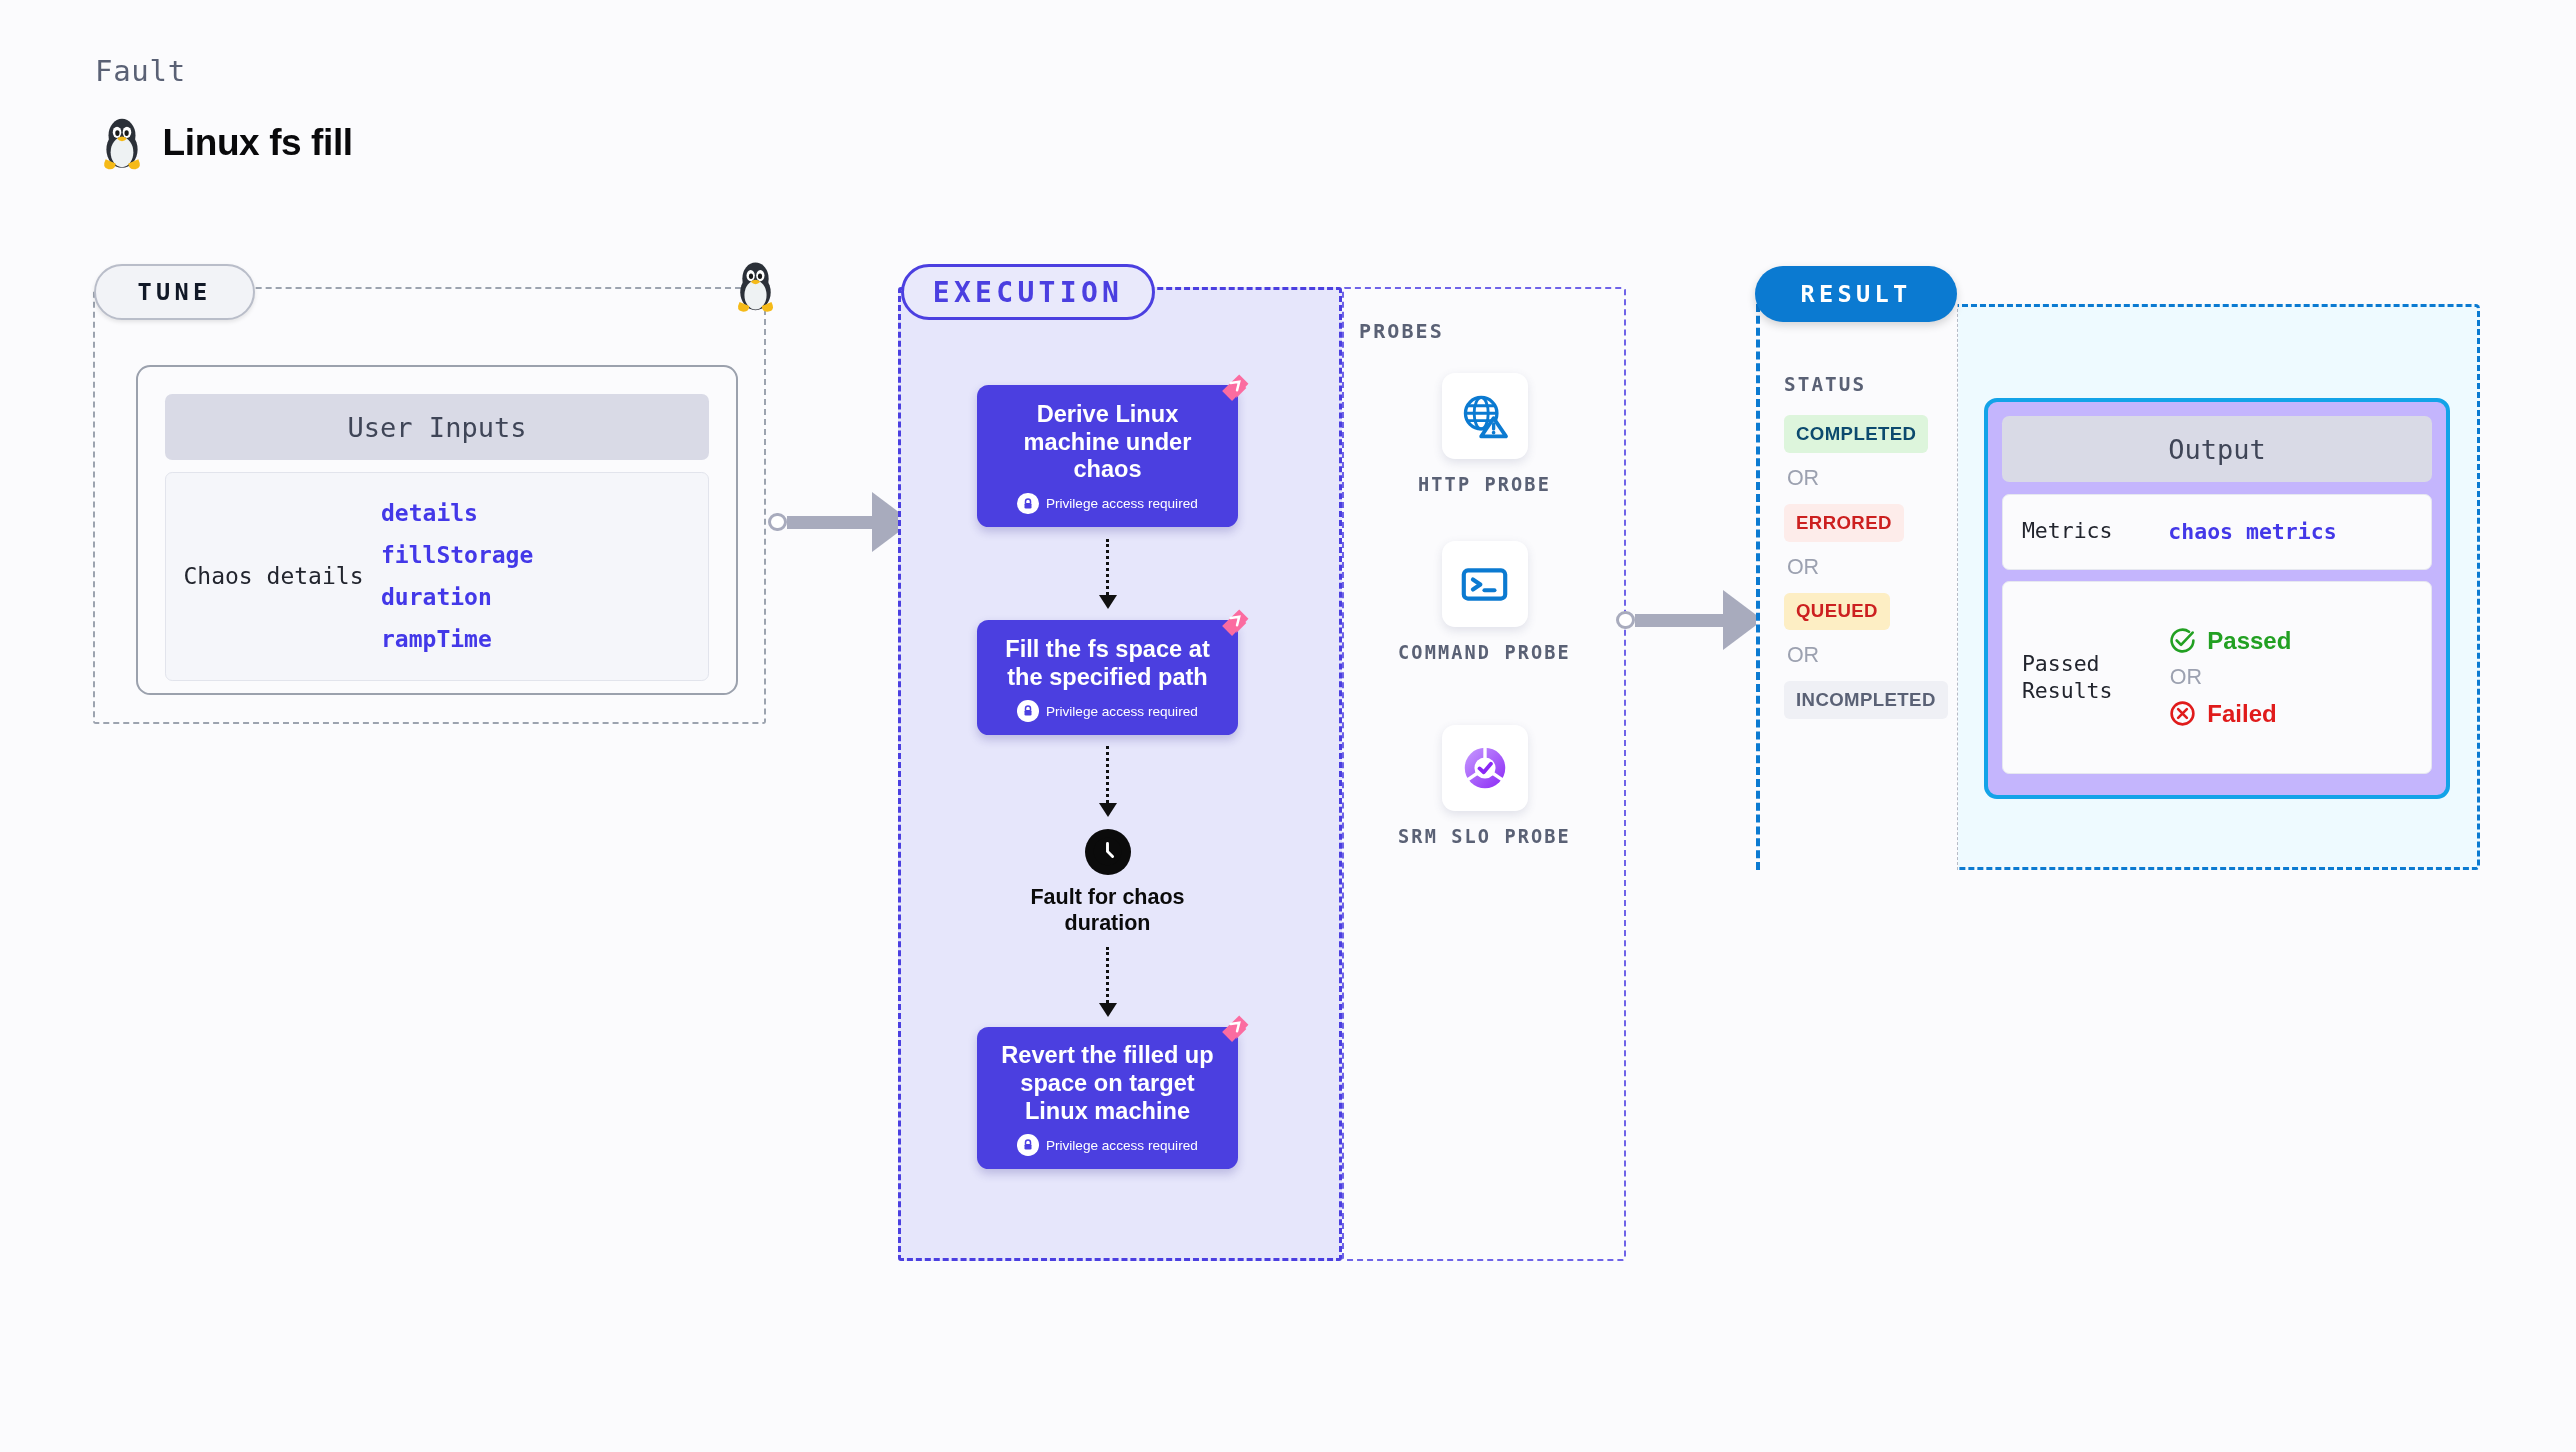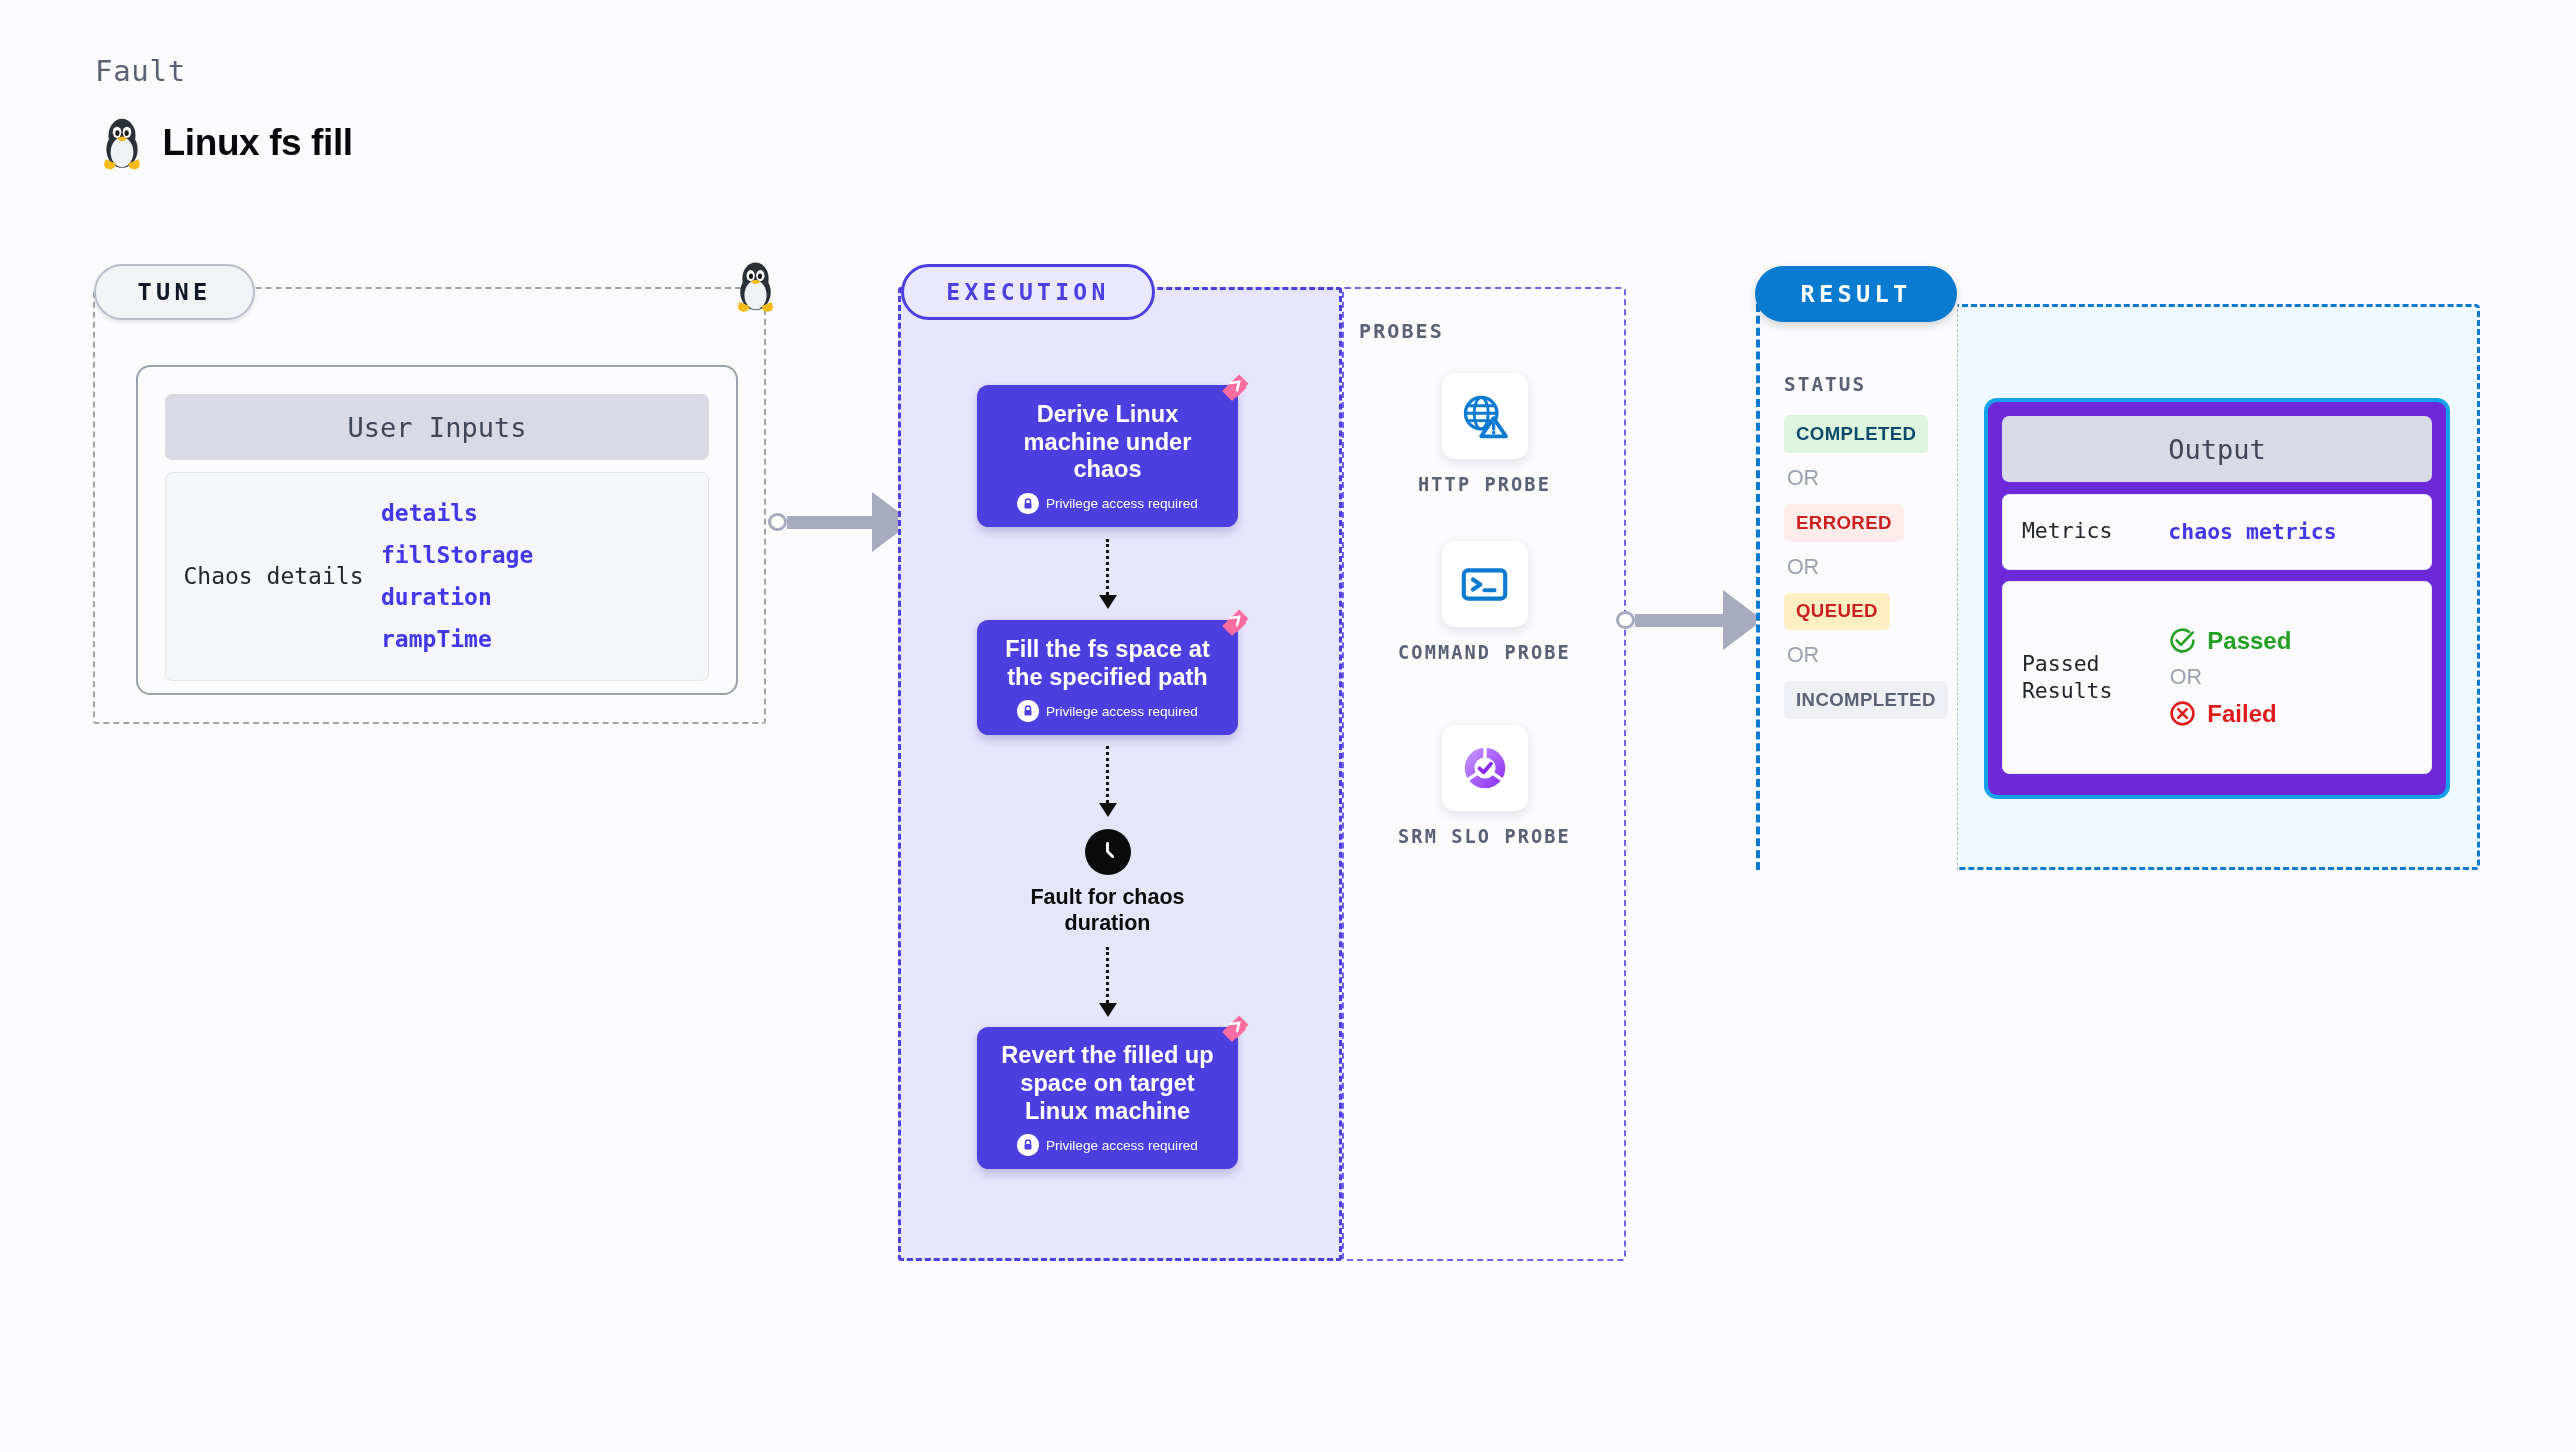--- a/index.html
+++ b/index.html
@@ -89,21 +89,21 @@
 
   
   #exec-panel {
     left: 898px; top: 287px; width: 444px; height: 974px;
     border: 3.6px dashed #4b3fe0; border-radius: 2.9px;
     background: #e6e6fb;
   }
   #exec-chip {
     left: 901px; top: 264px; width: 254px; height: 56px;
     background: #e9e9fb; border: 3.6px solid #4b3fe0; color: #4b3fe0;
-    font-size: 23px; z-index: 5;
+    font-size: 28px; z-index: 5;
   }
   .steps { position: absolute; left: 977px; top: 385px; width: 261px; }
   .step-card {
     position: relative; width: 261px;
     background: #4b3fe0; border-radius: 11.5px;
     padding: 15.8px 13px 13px 13px; text-align: center;
     box-shadow: 0 4.3px 10px rgba(40,30,140,.22);
   }
   .step-title { color: #fff; font-size: 23.6px; font-weight: bold; line-height: 1.18; }
   .step-sub {
@@ -184,21 +184,21 @@
   }
   .or-text { font-size: 21.5px; color: #9ca1b0; margin: 13px 0 13px 2.9px; }
 
   #output-region {
     left: 1953px; top: 304px; width: 527px; height: 566px;
     border: 3.6px dashed #0b7ad1; border-left: none; border-radius: 0 4.3px 4.3px 0;
     background: #eefaff;
   }
   #output-card {
     position: absolute; left: 1984px; top: 398px; width: 466px; height: 401px;
-    background: #6d28d9; border: 4.3px solid #13a3e8; border-radius: 13px; padding: 14.3px;
+    background: #c4b5fd; border: 4.3px solid #13a3e8; border-radius: 13px; padding: 14.3px;
   }
   #out-body-1 {
     margin-top: 11.5px; background: #fbfbfd; border: 1.4px solid #e6e8f0;
     border-radius: 7.2px; height: 76px; display: flex; align-items: center;
   }
   #out-body-2 {
     margin-top: 11.5px; background: #fbfbfd; border: 1.4px solid #e6e8f0;
     border-radius: 7.2px; height: 193px; display: flex; align-items: center;
   }
   .out-key {

